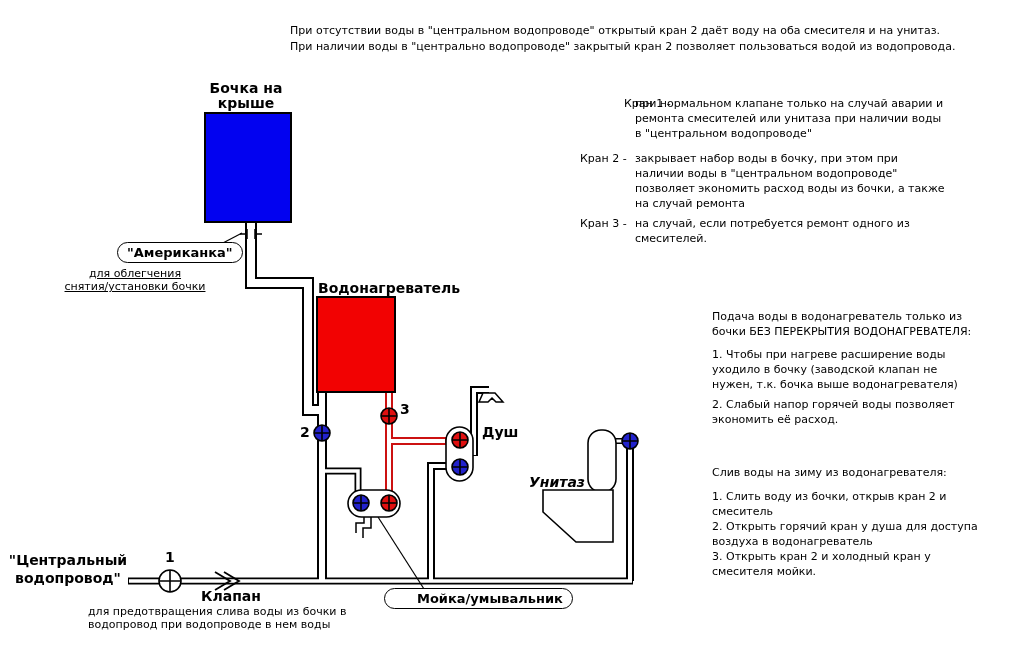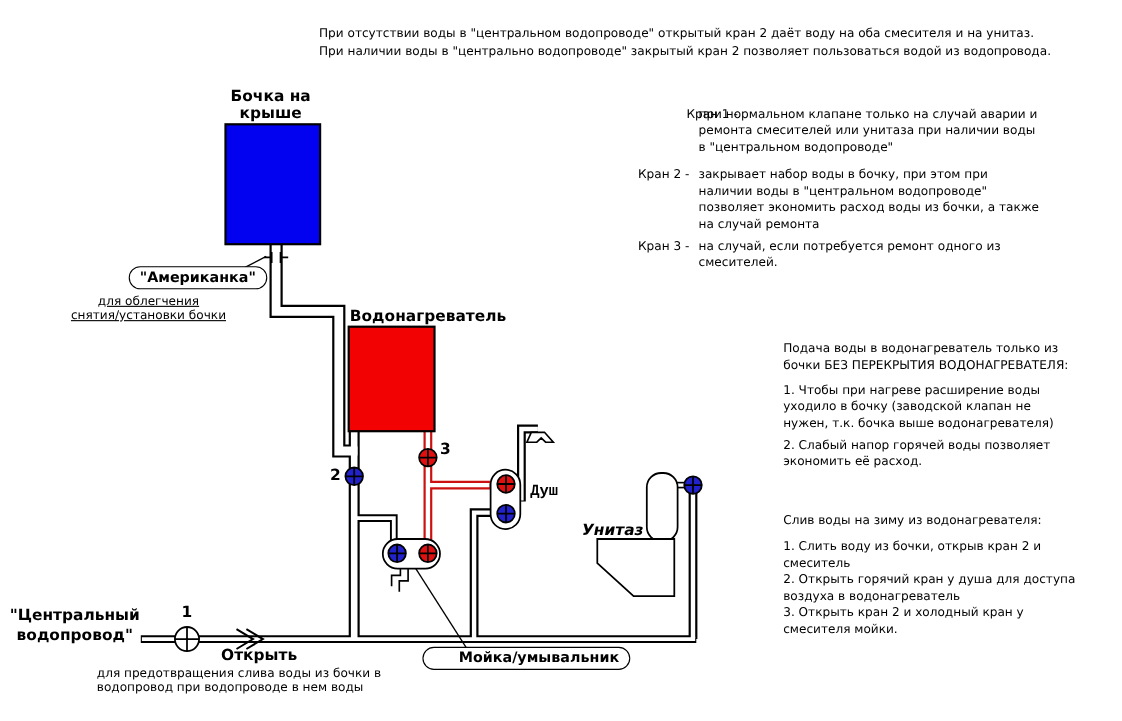--- a/index.html
+++ b/index.html
@@ -119,27 +119,27 @@
 крыше</div>
 
   <div class="bubble" style="left:117px;top:242px;">"Американка"</div>
   <div class="txt lh13 center" style="left:55px;top:267px;width:160px;text-decoration:underline;">для облегчения
 снятия/установки бочки</div>
 
   <div class="bold" style="left:318px;top:281px;">Водонагреватель</div>
 
   <div class="bold" style="left:300px;top:425px;">2</div>
   <div class="bold" style="left:400px;top:402px;">3</div>
-  <div class="bold" style="left:482px;top:440px;font-family:Liberation Mono, monospace;">Душ</div>
+  <div class="bold" style="left:482px;top:425px;">Душ</div>
   <div class="bold" style="left:529px;top:475px;font-style:italic;">Унитаз</div>
 
   <div class="bold center" style="left:6px;top:551px;width:124px;line-height:18px;">"Центральный
 водопровод"</div>
   <div class="bold" style="left:165px;top:550px;">1</div>
-  <div class="bold" style="left:201px;top:589px;">Открыть</div>
+  <div class="bold" style="left:201px;top:589px;">Клапан</div>
   <div class="txt lh13" style="left:88px;top:605px;">для предотвращения слива воды из бочки в
 водопровод при водопроводе в нем воды</div>
 
   <div class="bubble" style="left:384px;top:588px;padding-left:32px;">Мойка/умывальник</div>
 
   <div class="txt" style="left:580px;top:96px;margin-left:44px;">Кран 1 -</div>
   <div class="txt" style="left:635px;top:96px;">при нормальном клапане только на случай аварии и
 ремонта смесителей или унитаза при наличии воды
 в "центральном водопроводе"</div>
 

